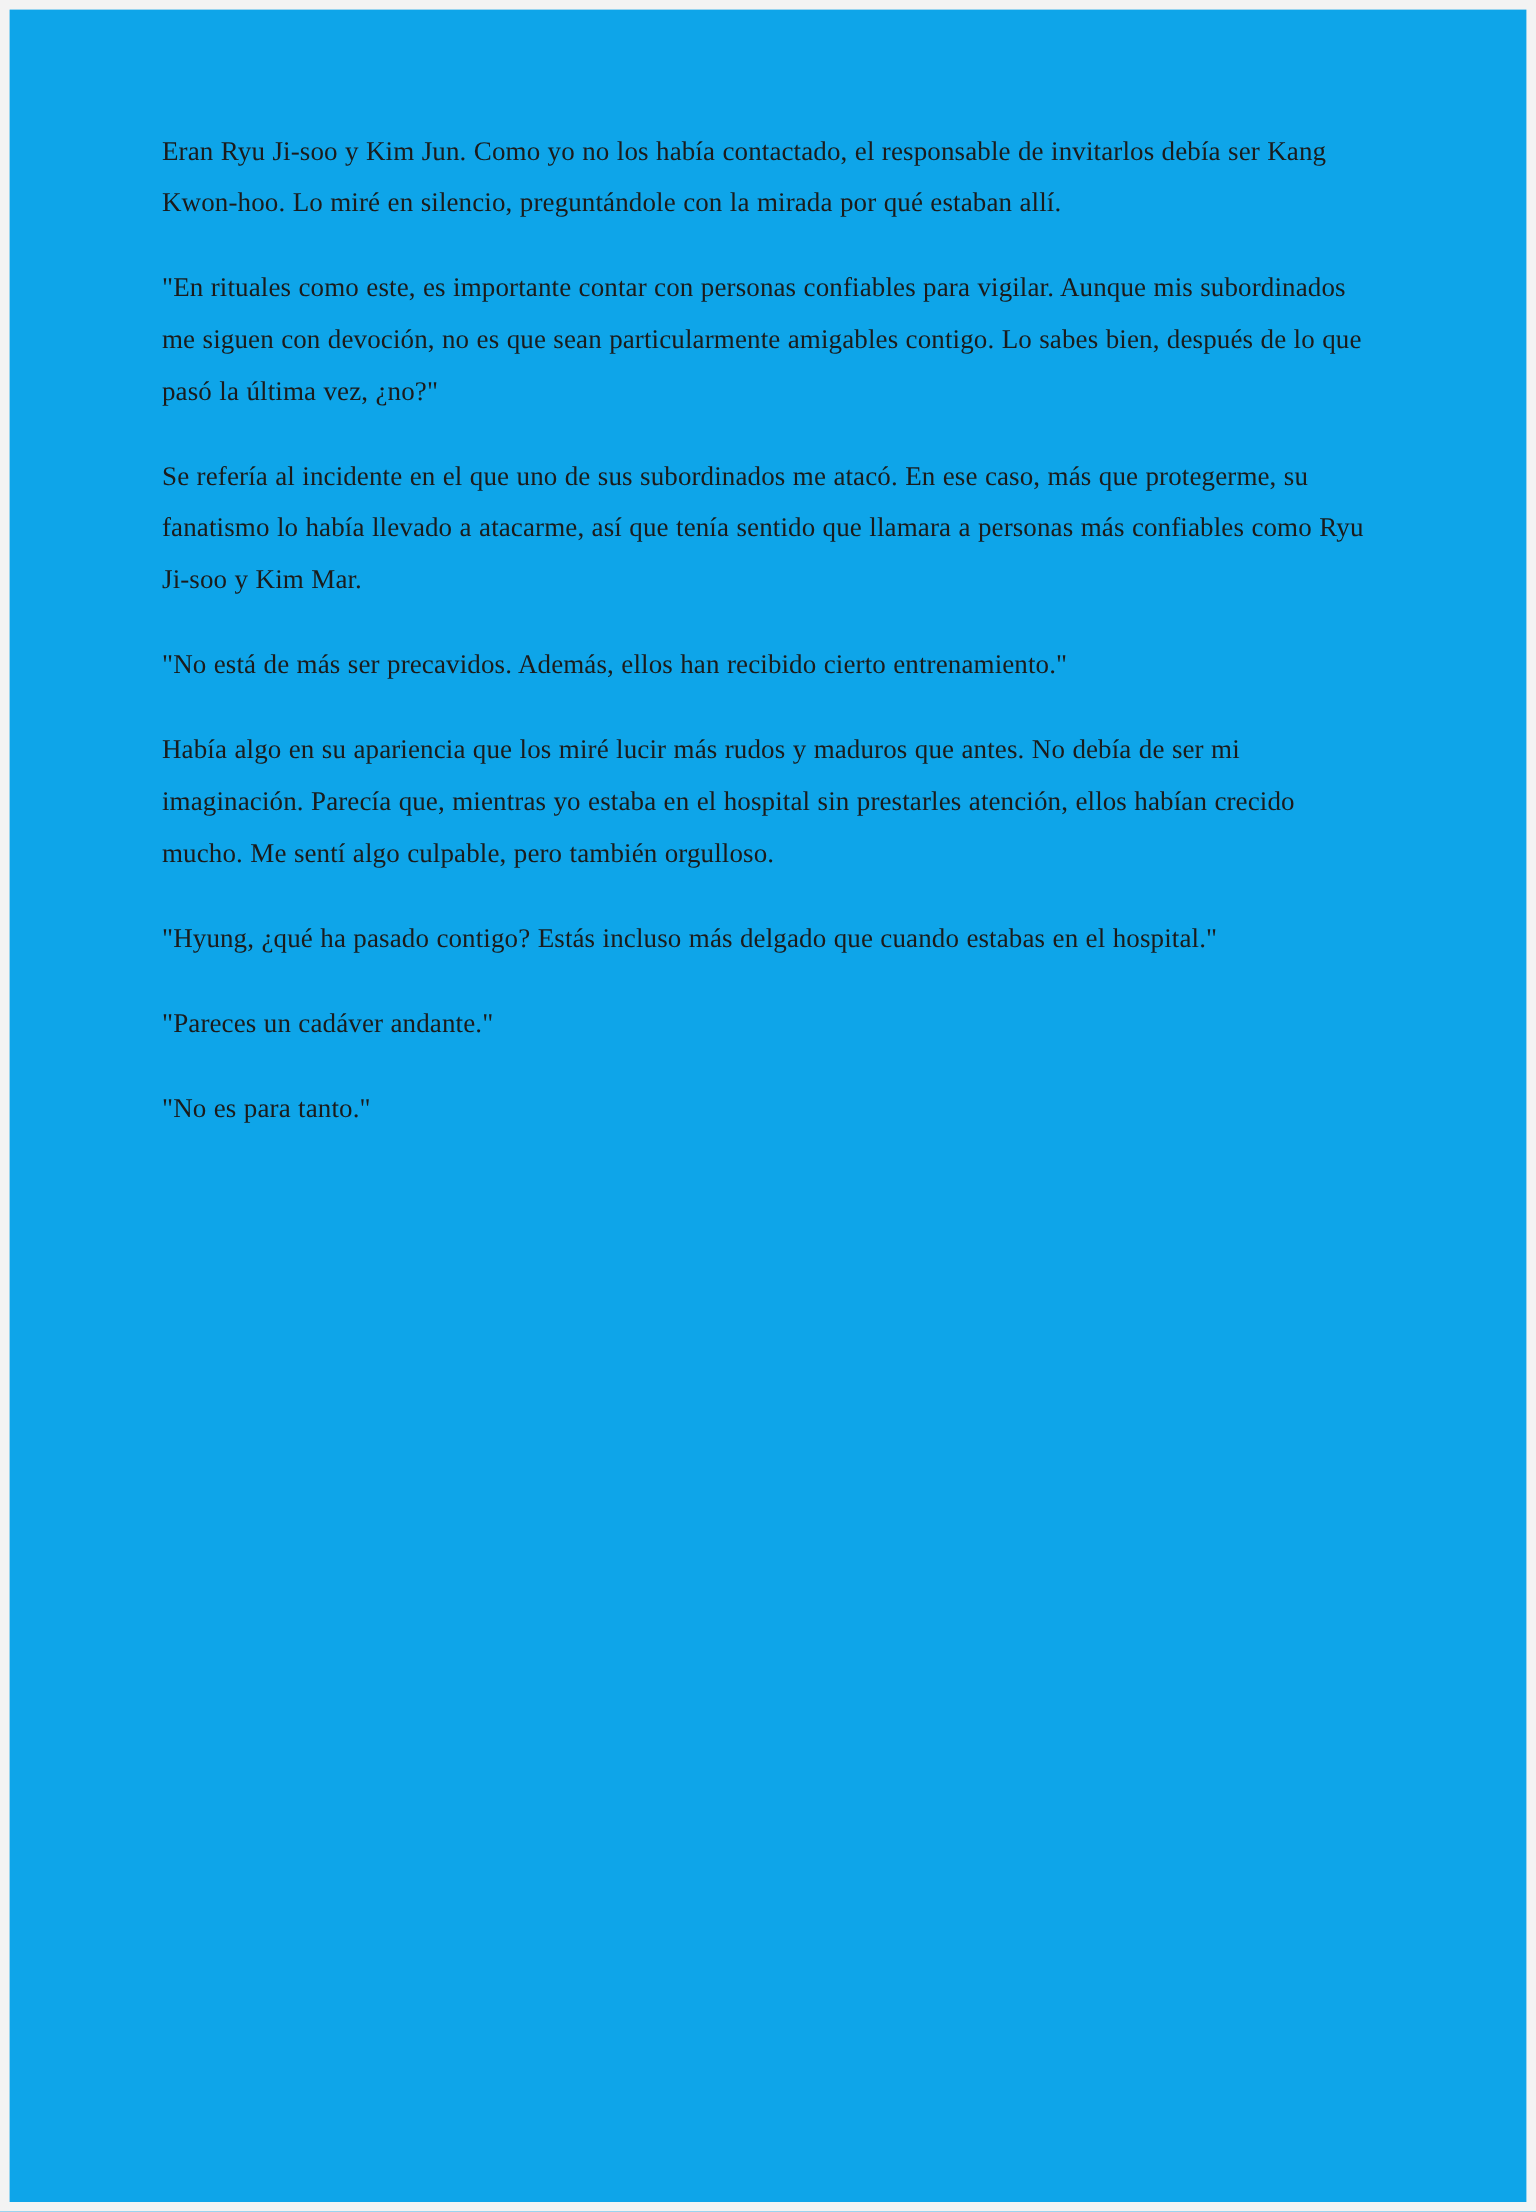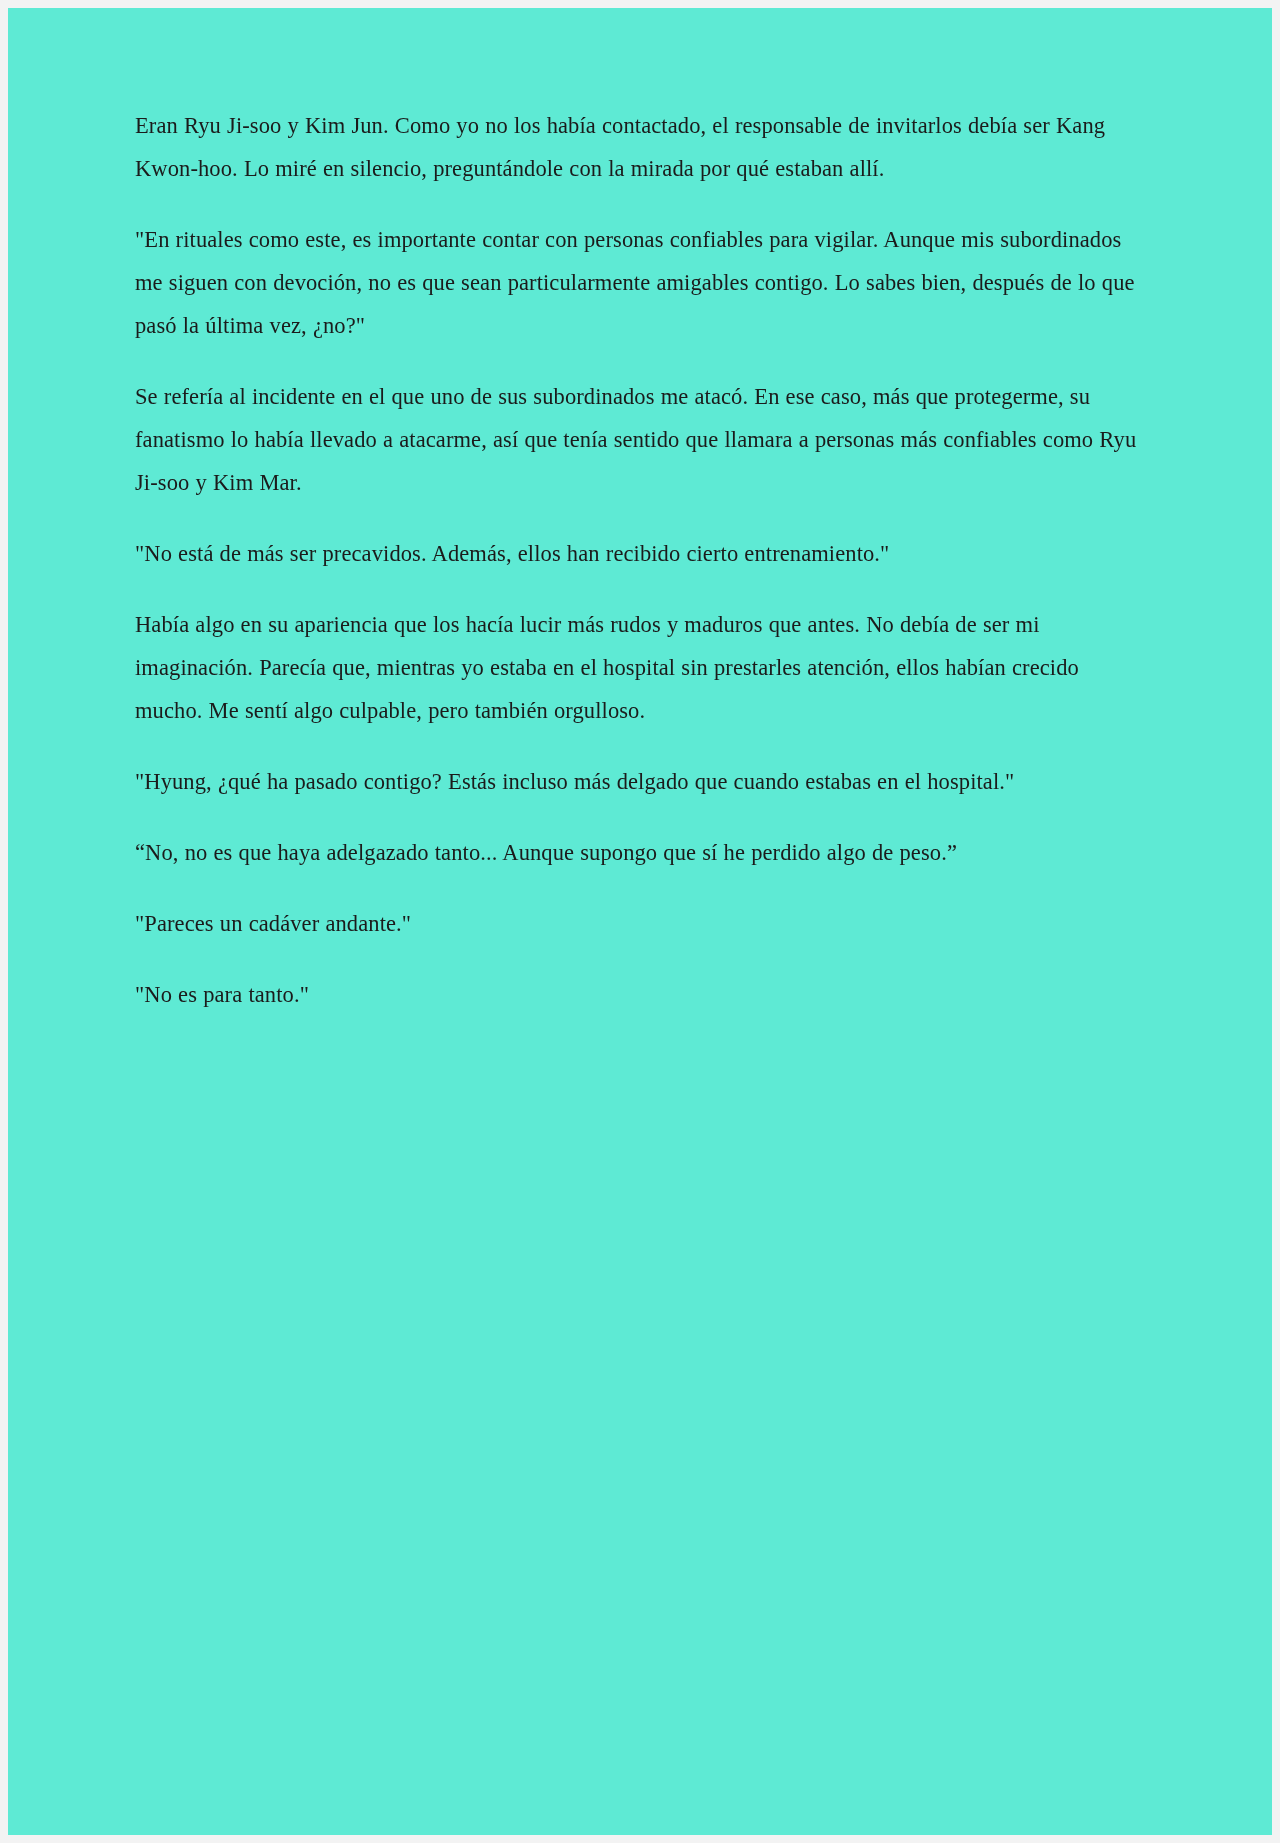--- a/index.html
+++ b/index.html
@@ -13,21 +13,21 @@
     background: #f3f3f3;
     font-family: "Liberation Serif", serif;
     -webkit-font-smoothing: antialiased;
   }
   .page {
     position: absolute;
     top: 8px;
     left: 8px;
     width: 1264px;
     height: 1827px;
-    background: #5eead4;
+    background: #0ea5e9;
     overflow: hidden;
   }
   .content {
     position: absolute;
     top: 96px;
     left: 127px;
     width: 1010px;
   }
   .para {
     font-family: "Liberation Serif", serif;
@@ -45,19 +45,18 @@
 </style>
 </head>
 <body>
 
 <div class="page">
   <div class="content">
     <p class="para">Eran Ryu Ji-soo y Kim Jun. Como yo no los había contactado, el responsable de invitarlos debía ser Kang Kwon-hoo. Lo miré en silencio, preguntándole con la mirada por qué estaban allí.</p>
     <p class="para">"En rituales como este, es importante contar con personas confiables para vigilar. Aunque mis subordinados me siguen con devoción, no es que sean particularmente amigables contigo. Lo sabes bien, después de lo que pasó la última vez, ¿no?"</p>
     <p class="para">Se refería al incidente en el que uno de sus subordinados me atacó. En ese caso, más que protegerme, su fanatismo lo había llevado a atacarme, así que tenía sentido que llamara a personas más confiables como Ryu Ji-soo y Kim Mar.</p>
     <p class="para">"No está de más ser precavidos. Además, ellos han recibido cierto entrenamiento."</p>
-    <p class="para">Había algo en su apariencia que los hacía lucir más rudos y maduros que antes. No debía de ser mi imaginación. Parecía que, mientras yo estaba en el hospital sin prestarles atención, ellos habían crecido mucho. Me sentí algo culpable, pero también orgulloso.</p>
+    <p class="para">Había algo en su apariencia que los miré lucir más rudos y maduros que antes. No debía de ser mi imaginación. Parecía que, mientras yo estaba en el hospital sin prestarles atención, ellos habían crecido mucho. Me sentí algo culpable, pero también orgulloso.</p>
     <p class="para">"Hyung, ¿qué ha pasado contigo? Estás incluso más delgado que cuando estabas en el hospital."</p>
-    <p class="para">“No, no es que haya adelgazado tanto... Aunque supongo que sí he perdido algo de peso.”</p>
     <p class="para">"Pareces un cadáver andante."</p>
     <p class="para">"No es para tanto."</p>
   </div>
 </div>
 
 </body></html>

